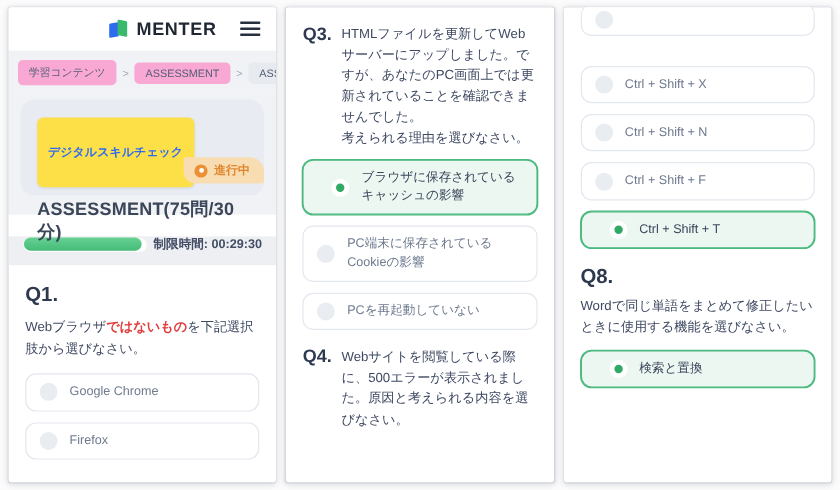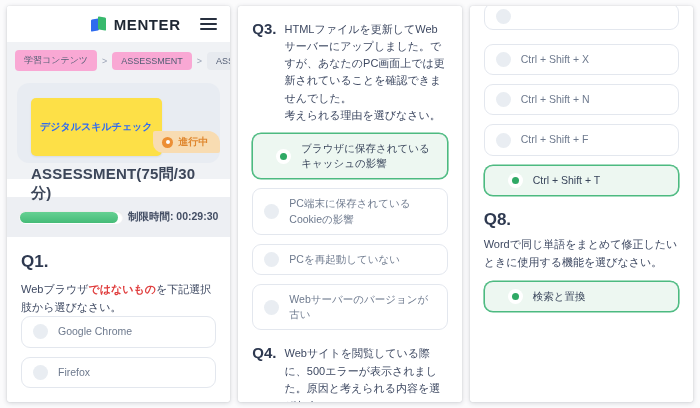--- a/index.html
+++ b/index.html
@@ -36,31 +36,31 @@
   .badge { position:absolute; top:0; right:0; display:flex; align-items:center; gap:5px;
            background:#f8dcb2; color:#df872f; font-size:10px; font-weight:700;
            padding:4px 12px 4px 9px; border-radius:2px 12px 2px 10px;margin-top:48px; }
   .badge-ic { width:11px; height:11px; border-radius:50%; background:#ec8f35; display:flex; align-items:center; justify-content:center; }
   .badge-ic::after { content:""; width:4px; height:4px; border-radius:50%; background:#fff; }
   .cat-pill { display:inline-block; background:#fde047; color:#2f6bf2; font-size:10px; font-weight:700;
               padding:22px 9px; border-radius:5px; box-shadow:0 1px 2px rgba(20,30,60,.08); }
   .card-title { margin-top:9px; font-size:15px; font-weight:700; color:#3c4659; letter-spacing:.2px; }
 
   .whitegap { height:18px; background:#fff; }
-  .strip { height:40px; background:#edeff3; display:flex; align-items:center; padding:0 12px; }
+  .strip { height:24px; background:#edeff3; display:flex; align-items:flex-start; padding:0 12px; }
   .track { width:104px; height:13px; background:#fff; border-radius:7px; box-shadow:inset 0 1px 2px rgba(0,0,0,.10); padding:1px; }
   .fill { width:96%; height:100%; border-radius:6px; background:linear-gradient(180deg,#66d193,#45bb77); }
   .timer { margin-left:auto; font-size:10.5px; font-weight:600; color:#424d63; }
 
   .qarea { padding:15px 14px 0; }
   .qnum-big { font-size:17px; font-weight:800; color:#2e3950; margin-bottom:8px; }
   .qtext { font-size:11px; line-height:1.65; color:#3e4962; white-space:pre-line; }
   .qtext .red { color:#e03e3e; font-weight:700; }
 
-  .opts { display:flex; flex-direction:column; gap:9px; }
+  .opts { margin-top:11px; display:flex; flex-direction:column; gap:9px; }
   .opt { display:flex; align-items:center; gap:10px; background:#fff;
          border:1px solid #e3e7ee; border-radius:9px; padding:5px 11px; min-height:26px; cursor:pointer; }
   .radio { width:15px; height:15px; border-radius:50%; background:#e9edf2; flex:0 0 auto;
            display:flex; align-items:center; justify-content:center; }
   .opt-label { font-size:10.5px; color:#6e7a8e; line-height:1.45; padding:2px 0; }
   .opt.selected { background:#edf7f1; border-color:#4cba80; box-shadow:0 0 0 .6px #4cba80;padding-left:23px; }
   .opt.selected .radio { background:#fff; }
   .opt.selected .radio::after { content:""; width:7px; height:7px; border-radius:50%; background:#2fa965; }
   .opt.selected .opt-label { color:#39455b; font-weight:500; }
 
@@ -154,24 +154,20 @@
           <span class="opt-label">ブラウザに保存されているキャッシュの影響</span>
         </div>
         <div class="opt">
           <span class="radio"></span>
           <span class="opt-label">PC端末に保存されているCookieの影響</span>
         </div>
         <div class="opt">
           <span class="radio"></span>
           <span class="opt-label">PCを再起動していない</span>
         </div>
-        <div class="opt">
-          <span class="radio"></span>
-          <span class="opt-label">Webサーバーのバージョンが古い</span>
-        </div>
       </div>
 
       <div class="gap-q"></div>
 
       <div class="qrow">
         <span class="num">Q4.</span>
         <span class="txt">Webサイトを閲覧している際に、500エラーが表示されました。原因と考えられる内容を選びなさい。</span>
       </div>
 
     </div>

